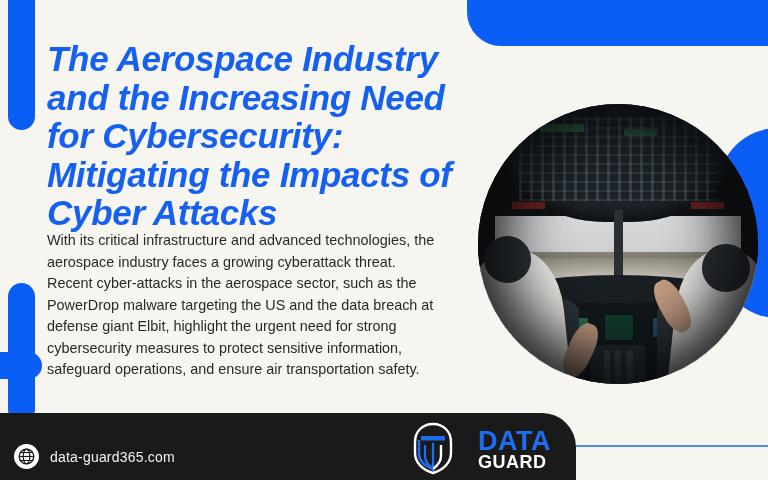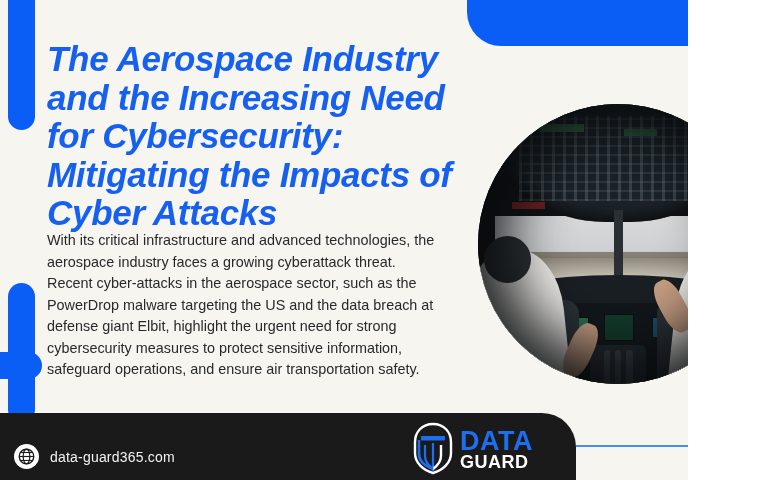--- a/index.html
+++ b/index.html
@@ -5,21 +5,21 @@
   html, body {
     margin: 0;
     padding: 0;
     background: #ffffff;
   }
   body {
     font-family: "Liberation Sans", sans-serif;
   }
   .canvas {
     position: relative;
-    width: 688px;
+    width: 768px;
     height: 480px;
     overflow: hidden;
     background: #f7f5ef;
   }
 
   
   .deco-top-right {
     position: absolute;
     left: 467px;
     top: -40px;
@@ -333,21 +333,21 @@
     color: #f2f2f2;
     font-size: 14px;
     letter-spacing: .2px;
   }
   .brand {
     position: absolute;
     left: 408px;
     top: 421px;
     display: flex;
     align-items: center;
-    gap: 2px;
+    gap: 20px;
   }
   .brand-words {
     display: flex;
     flex-direction: column;
     line-height: .92;
   }
   .brand-data {
     color: #1e6ef2;
     font-size: 27px;
     font-weight: 700;

